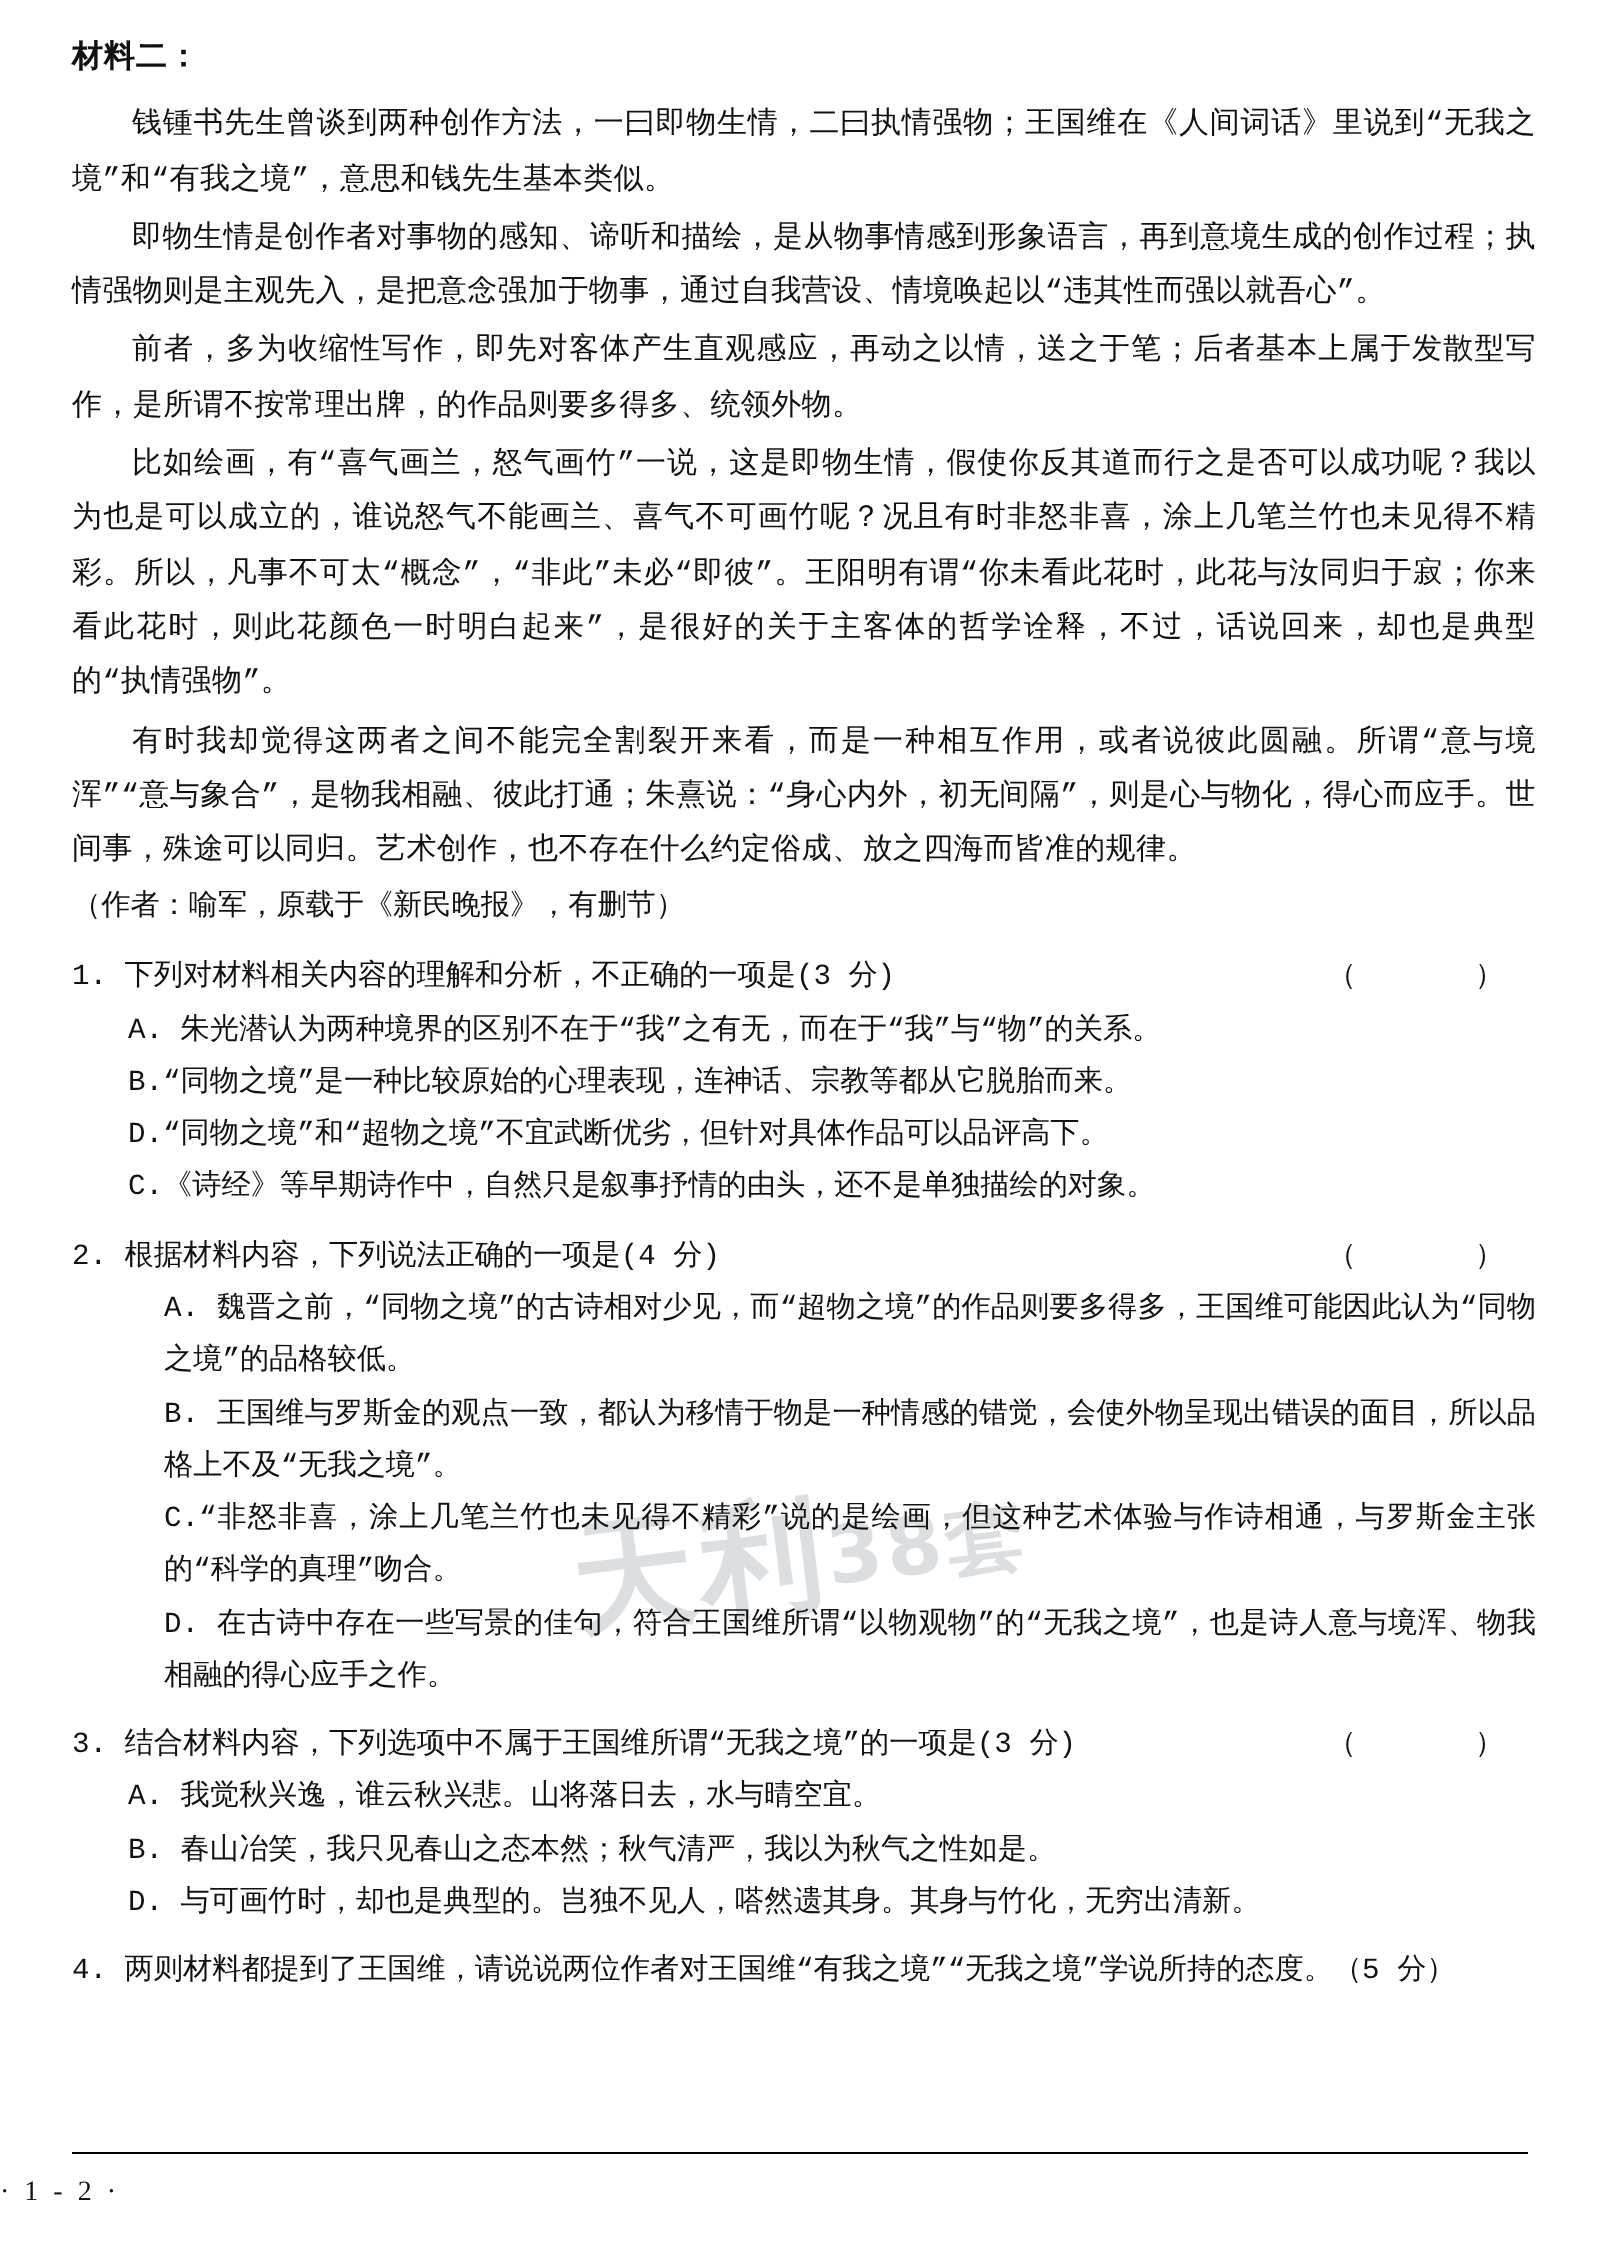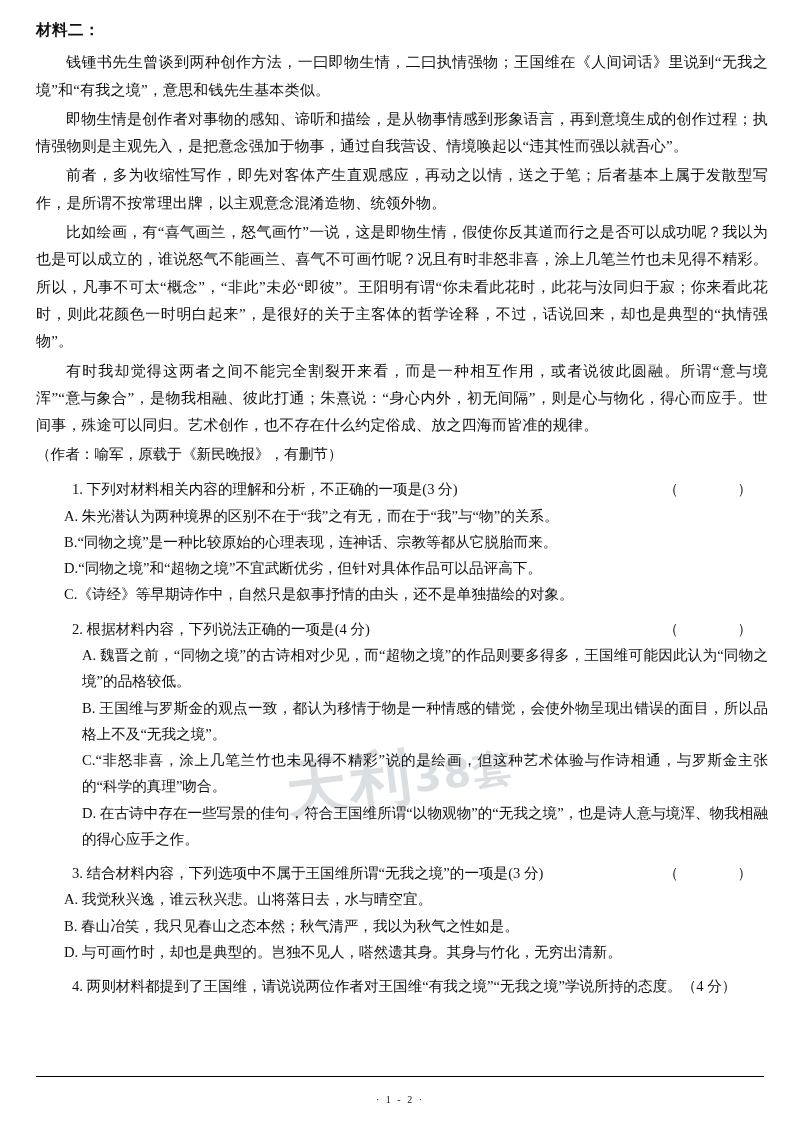--- a/index.html
+++ b/index.html
@@ -17,20 +17,21 @@
     height: 1121px;
     margin: 0 auto;
     background: #fff;
     overflow: hidden;
   }
   .content {
     position: absolute;
     left: 36px;
     top: 18px;
     width: 732px;
+    font-family: Liberation Mono, monospace;
   }
   .section-title {
     font-size: 15.5px;
     font-weight: bold;
     letter-spacing: 0.5px;
     margin: 0 0 8px 0;
     line-height: 1.5;
   }
   p.body-par {
     font-size: 15px;
@@ -50,21 +51,20 @@
   .question {
     font-size: 14.6px;
     line-height: 1.8;
     margin: 8px 0 0 0;
     position: relative;
     text-align: justify;
   }
   .q-stem {
     display: block;
     position: relative;
-    margin-left: 36px;
   }
   .q-stem .paren {
     position: absolute;
     right: 6px;
     letter-spacing: 10px;
     font-size: 14.6px;
   }
   .opt {
     font-size: 14.6px;
     line-height: 1.8;
@@ -81,22 +81,22 @@
     left: 36px;
     right: 36px;
     bottom: 44px;
     border-top: 1px solid #000;
   }
   .page-number {
     position: absolute;
     bottom: 16px;
     left: 0;
     right: 0;
-    text-align: center;
-    font-size: 10px;
+    text-align: left;
+    font-size: 14px;
     letter-spacing: 2px;
   }
   
   .watermark {
     position: absolute;
     left: 50%;
     top: 735px;
     transform: translateX(-50%) rotate(-7deg);
     font-family: "DejaVu Sans", sans-serif;
     font-size: 62px;
@@ -119,21 +119,21 @@
   <div class="watermark">
     <span>天利</span><span class="wm-sub">38套</span>
   </div>
 
   <div class="content">
 
     <div class="section-title">材料二：</div>
 
     <p class="body-par">钱锺书先生曾谈到两种创作方法，一曰即物生情，二曰执情强物；王国维在《人间词话》里说到“无我之境”和“有我之境”，意思和钱先生基本类似。</p>
     <p class="body-par">即物生情是创作者对事物的感知、谛听和描绘，是从物事情感到形象语言，再到意境生成的创作过程；执情强物则是主观先入，是把意念强加于物事，通过自我营设、情境唤起以“违其性而强以就吾心”。</p>
-    <p class="body-par">前者，多为收缩性写作，即先对客体产生直观感应，再动之以情，送之于笔；后者基本上属于发散型写作，是所谓不按常理出牌，以主观意念混淆造物、统领外物。</p>
+    <p class="body-par">前者，多为收缩性写作，即先对客体产生直观感应，再动之以情，送之于笔；后者基本上属于发散型写作，是所谓不按常理出牌，的作品则要多得多、统领外物。</p>
     <p class="body-par">比如绘画，有“喜气画兰，怒气画竹”一说，这是即物生情，假使你反其道而行之是否可以成功呢？我以为也是可以成立的，谁说怒气不能画兰、喜气不可画竹呢？况且有时非怒非喜，涂上几笔兰竹也未见得不精彩。所以，凡事不可太“概念”，“非此”未必“即彼”。王阳明有谓“你未看此花时，此花与汝同归于寂；你来看此花时，则此花颜色一时明白起来”，是很好的关于主客体的哲学诠释，不过，话说回来，却也是典型的“执情强物”。</p>
     <p class="body-par">有时我却觉得这两者之间不能完全割裂开来看，而是一种相互作用，或者说彼此圆融。所谓“意与境浑”“意与象合”，是物我相融、彼此打通；朱熹说：“身心内外，初无间隔”，则是心与物化，得心而应手。世间事，殊途可以同归。艺术创作，也不存在什么约定俗成、放之四海而皆准的规律。</p>
 
     <div class="source-line">（作者：喻军，原载于《新民晚报》，有删节）</div>
 
     <div class="question">
       <span class="q-stem">
         <span>1.</span>
         <span>下列对材料相关内容的理解和分析，不正确的一项是(3 分)</span>
         <span class="paren">（　　）</span>
@@ -163,21 +163,21 @@
         <span class="paren">（　　）</span>
       </span>
     </div>
     <p class="opt">A. 我觉秋兴逸，谁云秋兴悲。山将落日去，水与晴空宜。</p>
     <p class="opt">B. 春山冶笑，我只见春山之态本然；秋气清严，我以为秋气之性如是。</p>
     <p class="opt">D. 与可画竹时，却也是典型的。岂独不见人，嗒然遗其身。其身与竹化，无穷出清新。</p>
 
     <div class="question">
       <span class="q-stem">
         <span>4.</span>
-        <span>两则材料都提到了王国维，请说说两位作者对王国维“有我之境”“无我之境”学说所持的态度。（4 分）</span>
+        <span>两则材料都提到了王国维，请说说两位作者对王国维“有我之境”“无我之境”学说所持的态度。（5 分）</span>
       </span>
     </div>
 
   </div>
 
   <div class="footer-rule"></div>
   <div class="page-number">· 1 - 2 ·</div>
 
 </div>
 

